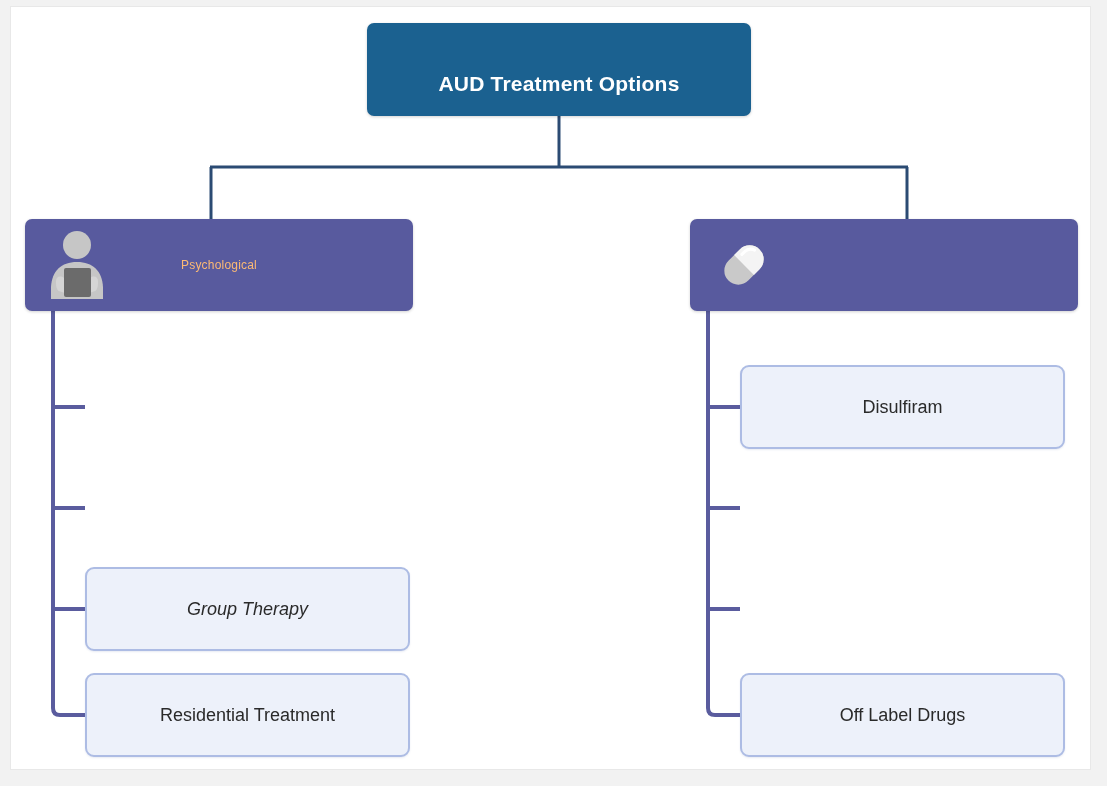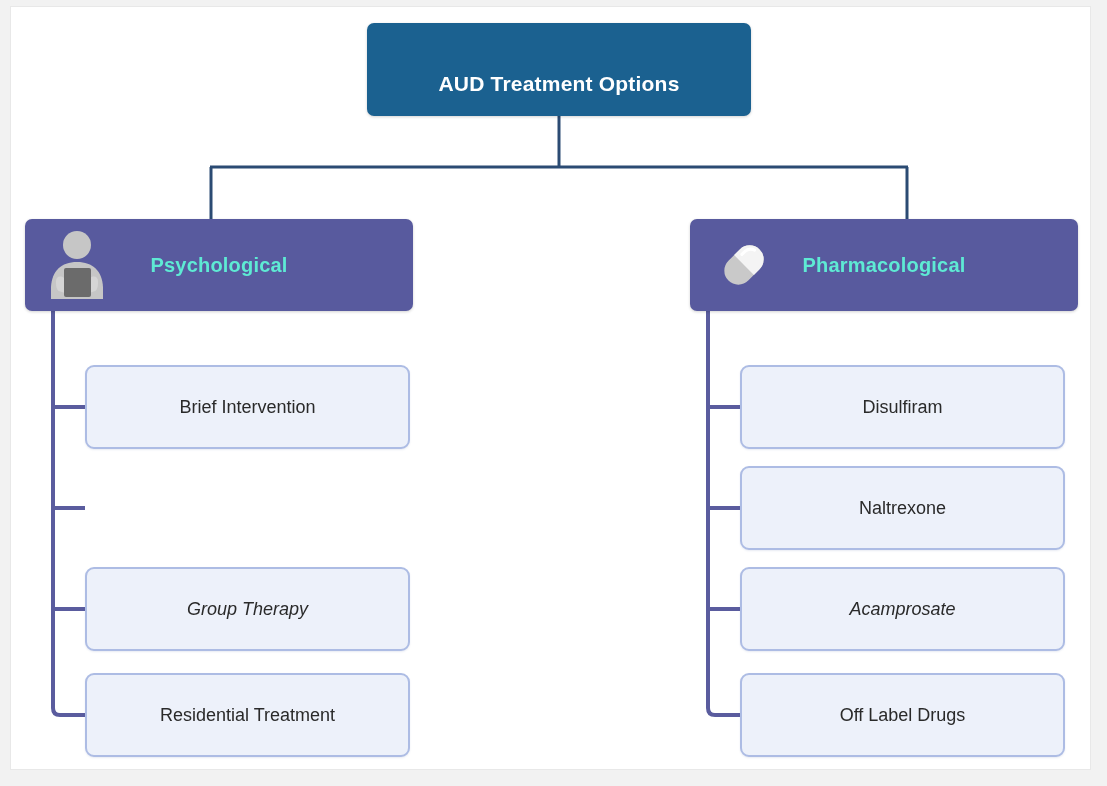--- a/index.html
+++ b/index.html
@@ -66,23 +66,23 @@
   }
 
   
   .node-category {
     background: #585a9e;
     border-radius: 7px;
     height: 92px;
     box-shadow: 0 1px 3px rgba(0,0,0,0.18);
   }
   .node-category .node-label {
-    color: #5eead4;
-    font-size: 20px;
-    font-weight: bold;
+    color: #fdba74;
+    font-size: 12px;
+    font-weight: normal;
     letter-spacing: 0.2px;
   }
   #node-psychological {
     left: 14px;
     top: 212px;
     width: 388px;
   }
   #node-pharmacological {
     left: 679px;
     top: 212px;
@@ -169,39 +169,29 @@
   <div class="node node-category" id="node-pharmacological">
     <span class="cat-icon">
       <svg viewBox="0 0 64 72" xmlns="http://www.w3.org/2000/svg">
         <g transform="rotate(-45 32 36)">
           <rect x="10" y="22" width="44" height="28" rx="14" fill="#c9c9c9"></rect>
           <path d="M32 22 H40 A14 14 0 0 1 54 36 A14 14 0 0 1 40 50 H32 Z" fill="#f4f4f4"></path>
           <path d="M38 27 H42 A9 9 0 0 1 50 33" fill="none" stroke="#ffffff" stroke-width="3" stroke-linecap="round"></path>
         </g>
       </svg>
     </span>
-    <span class="node-label">Pharmacological</span>
   </div>
 
-  <div class="node node-leaf col-left row-1">
-    <span class="node-label">Brief Intervention</span>
-  </div>
   <div class="node node-leaf col-left row-3">
     <span class="node-label">Group Therapy</span>
   </div>
   <div class="node node-leaf col-left row-4">
     <span class="node-label">Residential Treatment</span>
   </div>
 
   <div class="node node-leaf col-right row-1">
     <span class="node-label">Disulfiram</span>
   </div>
-  <div class="node node-leaf col-right row-2">
-    <span class="node-label">Naltrexone</span>
-  </div>
-  <div class="node node-leaf col-right row-3">
-    <span class="node-label">Acamprosate</span>
-  </div>
   <div class="node node-leaf col-right row-4">
     <span class="node-label">Off Label Drugs</span>
   </div>
 
 </div>
 
 </body></html>

